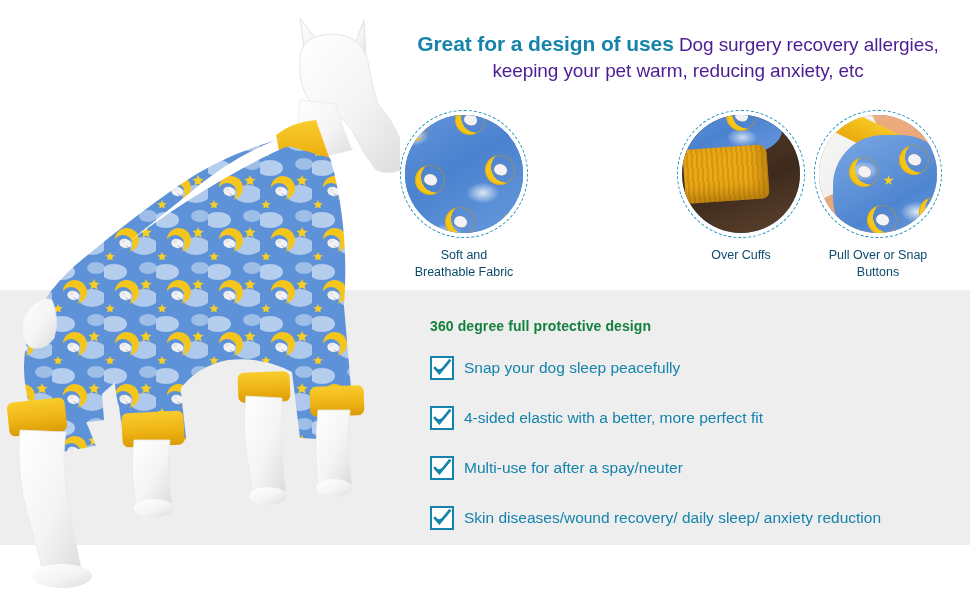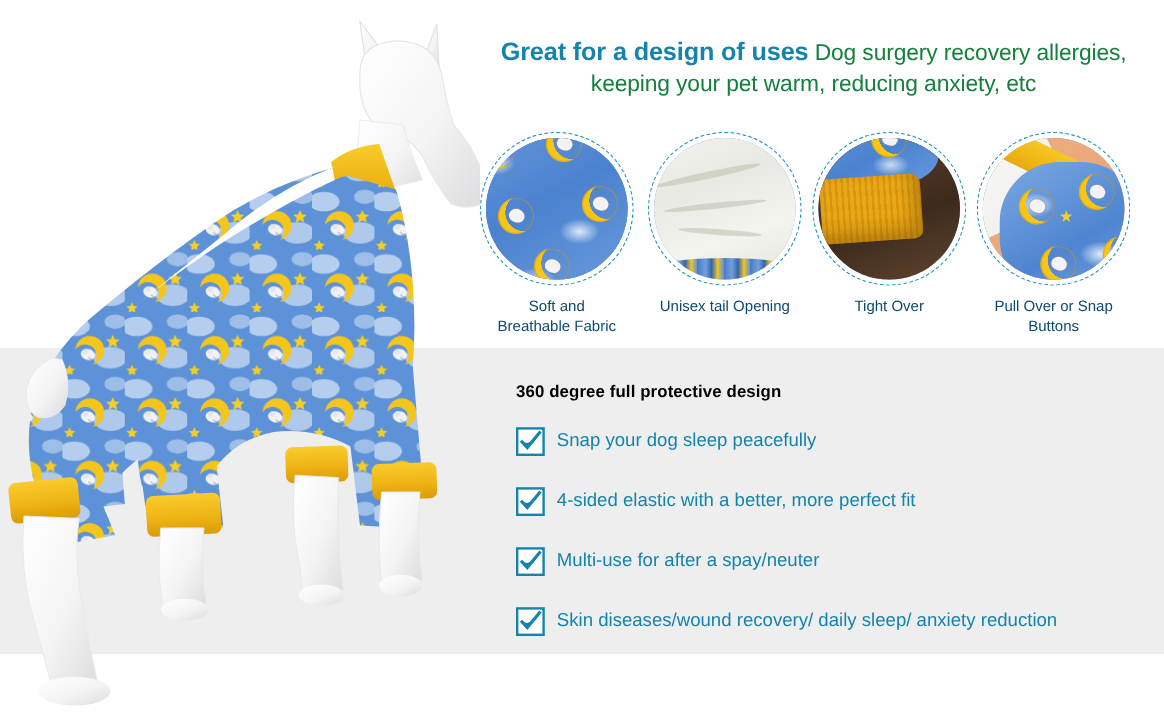--- a/index.html
+++ b/index.html
@@ -48,21 +48,21 @@
     letter-spacing: -0.1px;
   }
   .headline .hl-strong {
     font-weight: bold;
     font-size: 21px;
     color: #1583ab;
   }
   .headline .hl-rest {
     font-weight: normal;
     font-size: 19px;
-    color: #15803d;
+    color: #4c1d95;
   }
 
   
   .features {
     position: absolute;
     left: 398px;
     top: 110px;
     width: 566px;
     height: 175px;
   }
@@ -237,21 +237,21 @@
   
   .benefits {
     position: absolute;
     left: 430px;
     top: 318px;
     width: 534px;
   }
   .benefits-title {
     font-size: 14px;
     font-weight: bold;
-    color: #000000;
+    color: #15803d;
     margin-bottom: 21px;
     letter-spacing: .1px;
   }
   .benefit-row {
     display: flex;
     align-items: center;
     height: 26px;
     margin-bottom: 24px;
   }
   .benefit-row:last-child { margin-bottom: 0; }
@@ -429,50 +429,36 @@
             <div class="star" style="left:12px; top:96px;"></div>
             <div class="star" style="left:126px; top:34px;"></div>
 
           </div>
         </div>
         <div class="circle-dash"></div>
       </div>
       <div class="caption">Soft and<br>Breathable Fabric</div>
     </div>
 
-    <div class="feature f1">
-      <div class="circle-wrap">
-        <div class="circle-img">
-          <div class="inner tail-open">
-            <div class="crease" style="left:20px; top:48px; width:90px; height:6px; transform:rotate(-12deg);"></div>
-            <div class="crease" style="left:28px; top:74px; width:86px; height:5px; transform:rotate(-6deg);"></div>
-            <div class="crease" style="left:40px; top:96px; width:70px; height:5px; transform:rotate(4deg);"></div>
-            <div class="band"></div>
-          </div>
-        </div>
-        <div class="circle-dash"></div>
-      </div>
-      <div class="caption">Unisex tail Opening</div>
-    </div>
 
     <div class="feature f2">
       <div class="circle-wrap">
         <div class="circle-img">
           <div class="inner cuff-shot">
             <div class="fab">
               <div class="moon" style="left:18px; top:8px;"></div>
               <div class="moon" style="left:76px; top:14px;"></div>
 
             </div>
             <div class="rib"></div>
           </div>
         </div>
         <div class="circle-dash"></div>
       </div>
-      <div class="caption">Tight Over</div>
+      <div class="caption">Over Cuffs</div>
     </div>
 
     <div class="feature f3">
       <div class="circle-wrap">
         <div class="circle-img">
           <div class="inner snap-shot">
             <div class="white-panel"></div>
             <div class="yellow-strip"></div>
             <div class="fab2">
               <div class="moon" style="left:16px; top:22px;"></div>

